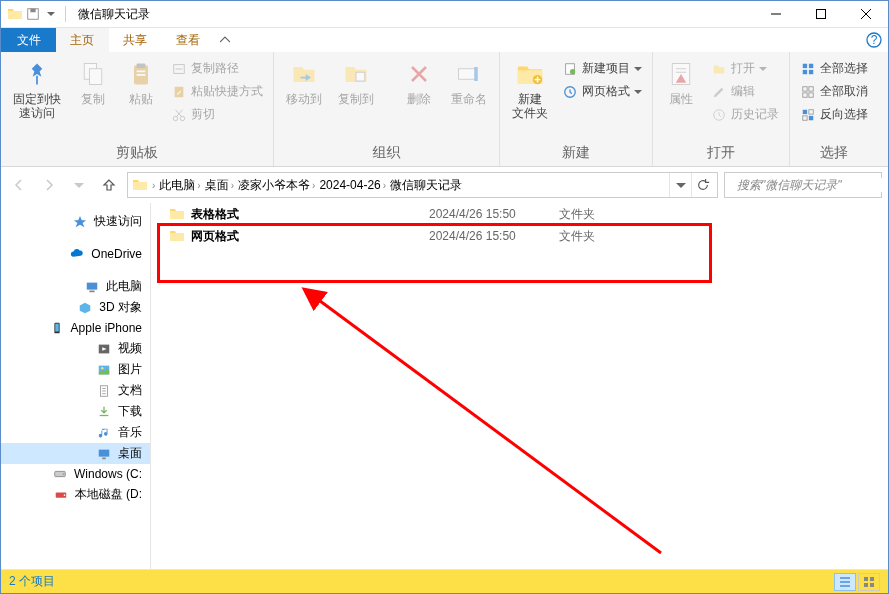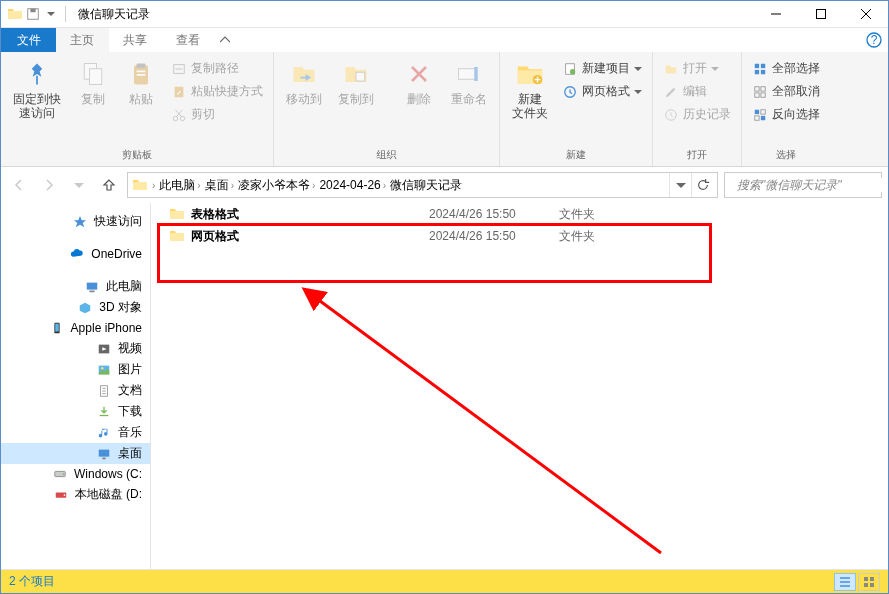--- a/index.html
+++ b/index.html
@@ -9,31 +9,31 @@
 .titlebar { height: 27px; background: #fff; display: flex; align-items: center; border-bottom: 1px solid #e5e5e5; }
 .titlebar-left { display: flex; align-items: center; gap: 2px; padding-left: 6px; }
 .tb-icon { width: 16px; height: 16px; display: inline-flex; align-items: center; justify-content: center; }
 .tb-sep { width: 1px; height: 16px; background: #d0d0d0; margin: 0 4px; }
 .title-text { margin-left: 6px; color: #000; }
 .win-controls { margin-left: auto; display: flex; }
 .win-btn { width: 45px; height: 27px; display: flex; align-items: center; justify-content: center; color: #000; }
 
 
 .tabstrip { height: 24px; background: #fff; display: flex; align-items: stretch; }
-.tab { padding: 0 14px; display: flex; align-items: center; color: #737373; border-right: 1px solid transparent; }
+.tab { padding: 0 14px; display: flex; align-items: center; color: #a16207; border-right: 1px solid transparent; }
 .tab.file { background: #1979ca; color: #fff; padding-left: 16px; }
 .tab.active { background: #f5f5f5; }
 .help-btn { margin-left: auto; width: 28px; display: flex; align-items: center; justify-content: center; color: #1979ca; }
 .expand-btn { width: 20px; display: flex; align-items: center; justify-content: center; color: #666; margin-right: 4px; }
 
 
 .ribbon { height: 115px; background: #f5f5f5; border-bottom: 1px solid #d8d8d8; display: flex; }
 .ribbon-group { border-right: 1px solid #e0e0e0; display: flex; flex-direction: column; padding: 4px 6px 2px; }
 .ribbon-group-body { flex: 1; display: flex; align-items: flex-start; gap: 4px; }
-.ribbon-group-label { text-align: center; color: #666; font-size: 10px; padding: 2px 0; }
+.ribbon-group-label { text-align: center; color: #666; font-size: 14px; padding: 2px 0; }
 .rbtn-large { display: flex; flex-direction: column; align-items: center; justify-content: flex-start; padding: 2px 6px; gap: 2px; color: #444; min-width: 40px; }
 .rbtn-large .ricon { width: 32px; height: 32px; display: flex; align-items: center; justify-content: center; }
 .rbtn-large .rlabel { text-align: center; line-height: 1.2; font-size: 12px; }
 .rbtn-stack { display: flex; flex-direction: column; gap: 2px; padding-top: 2px; justify-content: space-between; }
 .rbtn-small { display: flex; align-items: center; gap: 4px; padding: 2px 4px; color: #444; white-space: nowrap; }
 .rbtn-small .ricon-s { width: 16px; height: 16px; display: flex; align-items: center; justify-content: center; }
 .disabled { opacity: 0.45; }
 
 
 .addrrow { height: 36px; display: flex; align-items: center; padding: 4px 6px; gap: 6px; }
@@ -293,20 +293,30 @@
               <path d="M0 2l4 4 4-4z" fill="#666"></path>
             </svg>
           </div>
       </div>
     </div>
     <div class="ribbon-group-label">新建</div>
   </div>
 
   <div class="ribbon-group">
     <div class="ribbon-group-body">
+      <div class="rbtn-large disabled">
+        <span class="ricon">
+            <svg width="28" height="28" viewBox="0 0 32 32">
+              <rect x="6" y="4" width="20" height="24" fill="#fff" stroke="#999"></rect>
+              <path d="M10 26l6-10 6 10z" fill="#d94a4a"></path>
+              <path d="M10 10h12M10 14h12" stroke="#999"></path>
+            </svg>
+          </span>
+        <span class="rlabel">属性</span>
+      </div>
       <div class="rbtn-stack">
         <div class="rbtn-small disabled">
             <span class="ricon-s">
               <svg width="14" height="14" viewBox="0 0 16 16">
                 <path d="M2 4h5l1 2h6v7H2z" fill="#ffd76b"></path>
               </svg>
             </span>
             <span>打开</span>
             <svg width="8" height="8" viewBox="0 0 8 8">
               <path d="M0 2l4 4 4-4z" fill="#666"></path>

